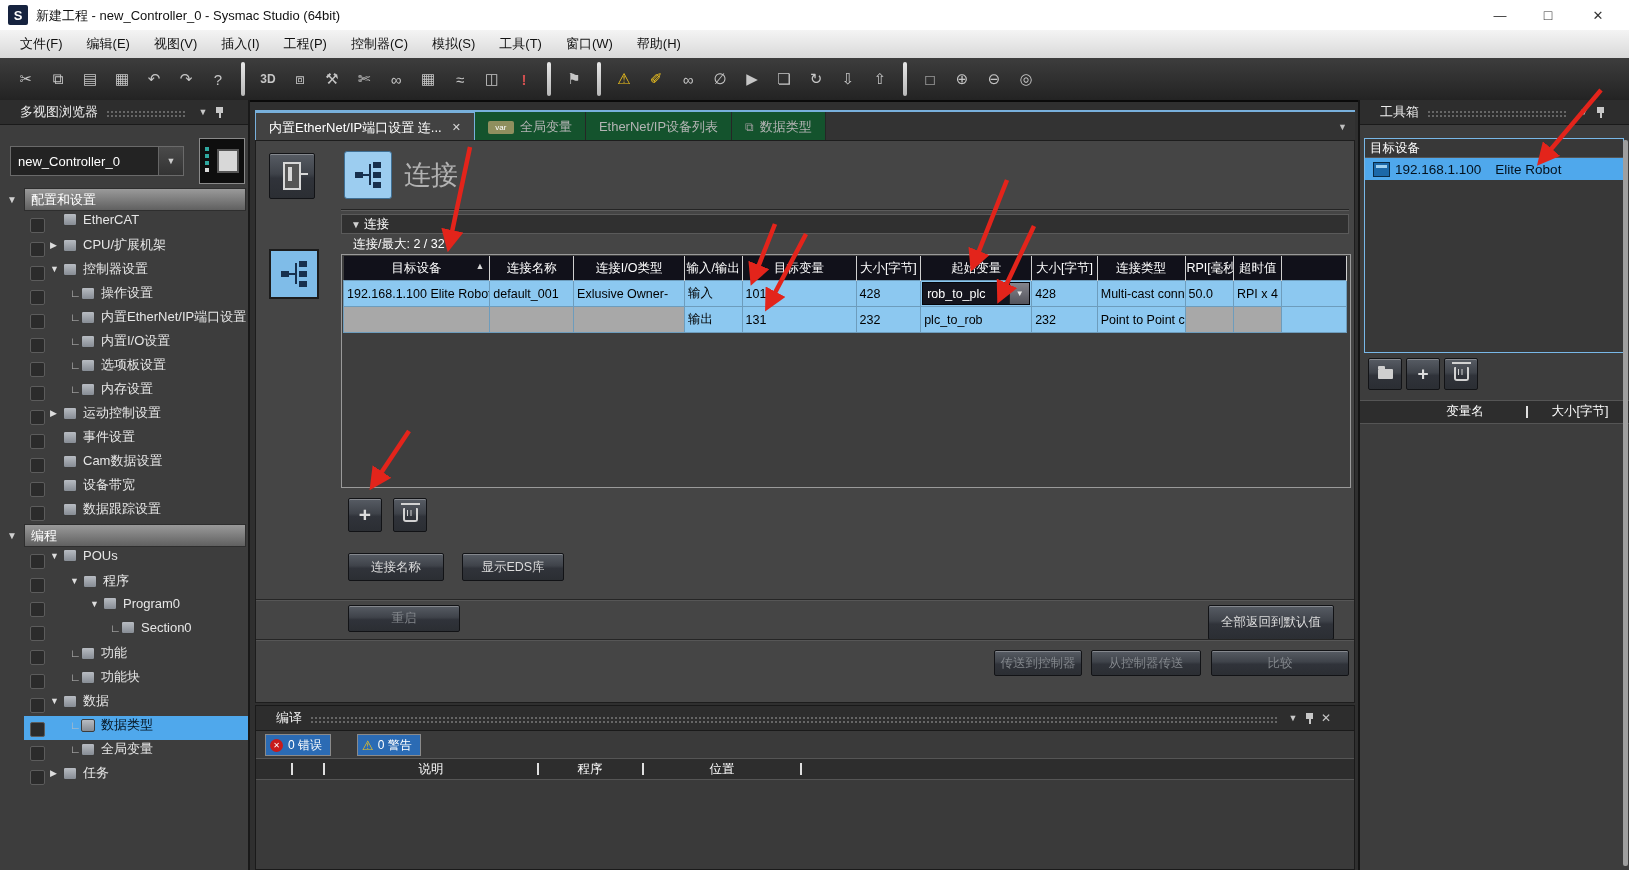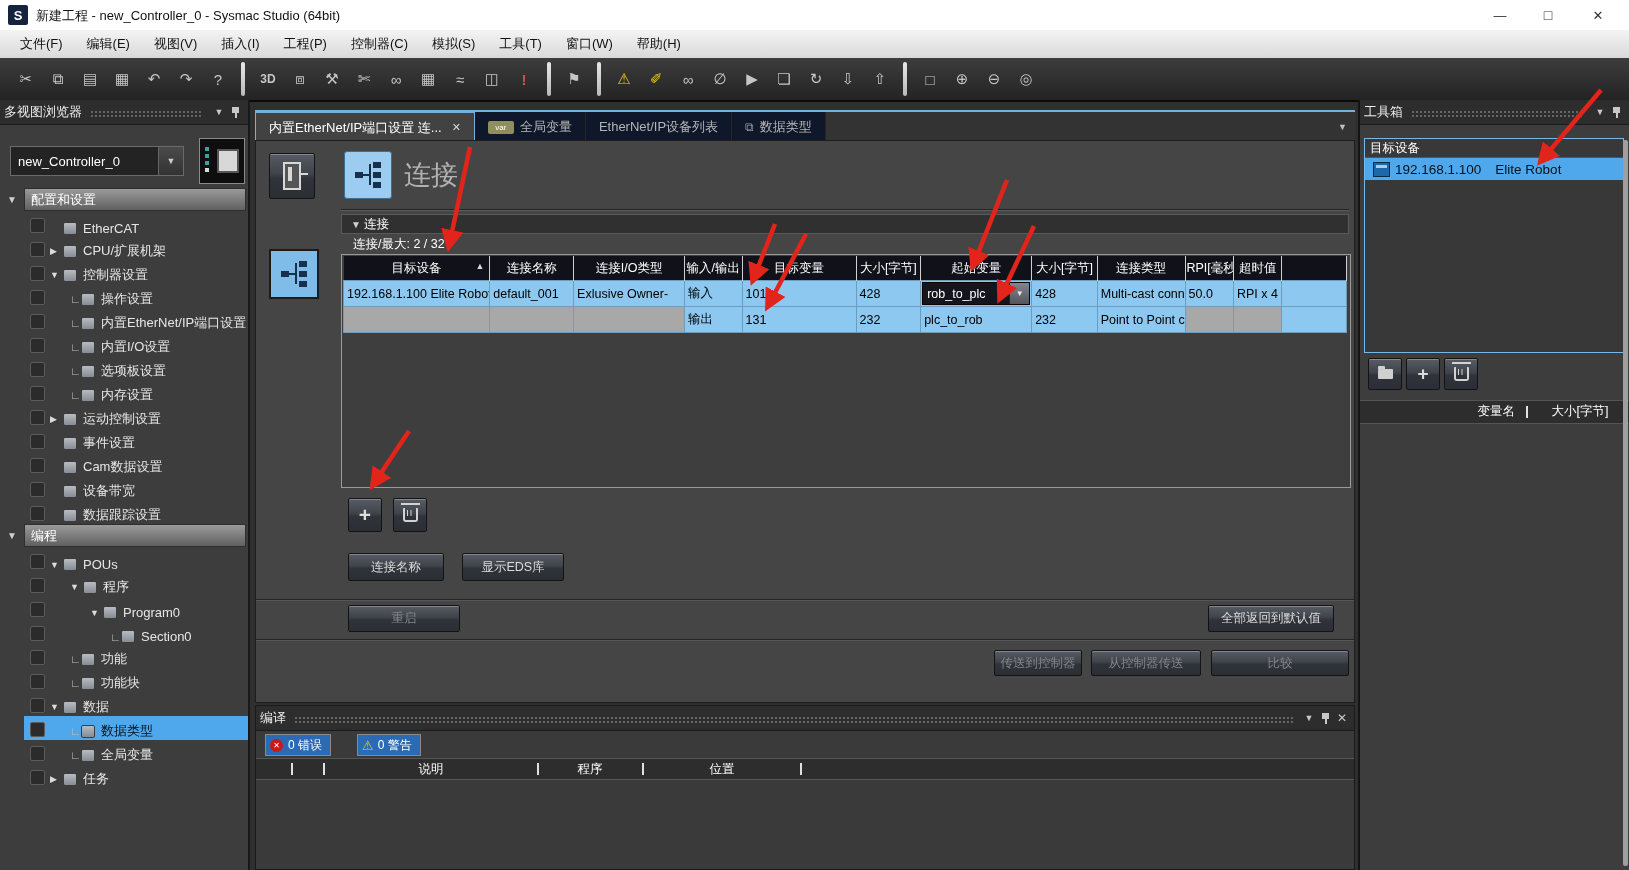--- a/index.html
+++ b/index.html
@@ -20,21 +20,21 @@
   .toolbar{position:absolute;left:0;top:58px;width:1629px;height:42px;
            background:linear-gradient(#3d3d3d,#232323);border-bottom:2px solid #0a0a0a;
            display:flex;align-items:center;padding-left:10px;}
   .tbtn{width:30px;height:30px;margin:0 1px;display:flex;align-items:center;justify-content:center;
         color:#c6c6c6;font-size:15px;border-radius:2px;}
   .tsep{width:4px;height:34px;background:linear-gradient(#e8e8e8,#b8b8b8);margin:0 7px;border-radius:2px;}
   .warn-c{color:#f2c41d;}
   .err-c{color:#d05050;font-weight:bold;}
   
   .ptitle{position:absolute;left:0;top:0;right:0;height:24px;background:#2d2d2d;color:#ececec;
-          font-size:13px;display:flex;align-items:center;padding:0 4px;border-bottom:1px solid #1a1a1a;}
+          font-size:13px;display:flex;align-items:center;padding:0 20px;border-bottom:1px solid #1a1a1a;}
   .dots{flex:1;height:9px;margin:4px 8px 0 8px;
         background-image:radial-gradient(circle,#666 1px,transparent 1.2px);background-size:4px 4px;}
   .picon{width:16px;color:#c8c8c8;font-size:9px;text-align:center;}
   .pin{width:7px;height:11px;position:relative;margin:0 5px;}
   .pin::before{content:"";position:absolute;left:0;top:0;width:7px;height:6px;background:#c8c8c8;}
   .pin::after{content:"";position:absolute;left:3px;top:6px;width:1.5px;height:5px;background:#c8c8c8;}
   
   .explorer{position:absolute;left:0;top:100px;width:248px;height:770px;background:#3d3d3d;border-right:2px solid #191919;}
   .ctrl-dd{position:absolute;left:10px;top:46px;width:172px;height:28px;background:#232323;border:1px solid #6a6a6a;
            display:flex;align-items:center;color:#fff;font-size:13px;}
@@ -43,32 +43,32 @@
          color:#ccc;font-size:9px;display:flex;align-items:center;justify-content:center;}
   .cpuimg{position:absolute;left:199px;top:38px;width:44px;height:44px;background:#0e0e0e;border:1px solid#8a8a8a;}
   .cpuimg::before{content:"";position:absolute;right:5px;top:10px;width:18px;height:20px;background:#d8d8d8;border:2px solid #555;}
   .cpuimg::after{content:"";position:absolute;left:5px;top:8px;width:4px;height:4px;background:#2fa8a0;
                  box-shadow:0 7px 0 #2fa8a0,0 14px 0 #2fa8a0,0 21px 0 #d8d8d8;}
   .tree{position:absolute;left:0;top:88px;right:0;}
   .sect{height:23px;display:flex;align-items:center;margin-bottom:1px;}
   .sarr{width:24px;text-align:center;color:#d0d0d0;font-size:10px;}
   .sbar{flex:1;height:21px;background:linear-gradient(#9a9a9a,#606060);border:1px solid #2e2e2e;color:#fff;
         font-size:13px;display:flex;align-items:center;padding-left:6px;margin-right:2px;}
-  .titem{height:24px;display:flex;align-items:flex-end;color:#e6e6e6;font-size:13px;position:relative;}
+  .titem{height:24px;display:flex;align-items:flex-start;color:#e6e6e6;font-size:13px;position:relative;}
   .chk{position:absolute;left:30px;top:6px;width:13px;height:13px;background:#2b2b2b;border:1px solid #5c5c5c;border-radius:2px;}
   .ind{display:flex;align-items:center;}
   .lv1 .ind{margin-left:50px;} .lv2 .ind{margin-left:70px;} .lv3 .ind{margin-left:90px;} .lv4 .ind{margin-left:110px;}
   .arr2{width:13px;font-size:9px;color:#ddd;}
   .pfx{width:11px;color:#c0c0c0;font-size:11px;}
   .ticon{width:12px;height:11px;background:linear-gradient(#b8bcc2,#868c94);border:1px solid #3c3c3c;border-radius:2px;margin-right:6px;flex:none;}
   .titem.sel{background:linear-gradient(to right,transparent 24px,#4fa8ec 24px);color:#04121e;}
   
   .tabs{position:absolute;left:255px;top:110px;width:1100px;height:30px;background:#333;
         border-top:2px solid #78b0dc;display:flex;align-items:stretch;}
-  .tab{display:flex;align-items:center;padding:0 13px;font-size:13px;color:#b4b4b4;background:#0f172a;
+  .tab{display:flex;align-items:center;padding:0 13px;font-size:13px;color:#b4b4b4;background:#14532d;
        border-right:1px solid #262626;}
   .tab.active{background:#424242;color:#fff;border:1px solid #78b0dc;border-bottom:none;}
   .tclose{margin-left:10px;color:#d8d8d8;font-size:11px;}
   .varb{min-width:22px;height:13px;background:#8f8f5e;color:#fff;font-size:8px;display:flex;align-items:center;
         justify-content:center;border-radius:2px;margin-right:6px;padding:0 2px;}
   .tabico{color:#9a9a9a;font-size:12px;margin-right:6px;}
   .taboverflow{margin-left:auto;color:#c0c0c0;font-size:9px;display:flex;align-items:center;padding-right:8px;}
   
   .editor{position:absolute;left:255px;top:140px;width:1100px;height:563px;background:#454545;border:1px solid #1d1d1d;box-sizing:border-box;}
   .btn3d{background:linear-gradient(#575c64 0%,#3f434a 45%,#30333a 55%,#2b2e33 100%);
@@ -108,21 +108,21 @@
                display:flex;align-items:center;justify-content:center;border-left:1px solid #222;}
   .addbtn{position:absolute;left:92px;top:357px;width:34px;height:34px;font-size:21px;font-weight:bold;}
   .delbtn{position:absolute;left:137px;top:357px;width:34px;height:34px;}
   .trash{position:relative;width:11px;height:12px;border:2px solid #d2d2d2;border-top:none;border-radius:1px 1px 3px 3px;}
   .trash::before{content:"";position:absolute;left:-4px;right:-4px;top:-5px;height:2px;background:#d2d2d2;}
   .trash::after{content:"";position:absolute;left:2px;top:2px;width:1.5px;height:6px;background:#d2d2d2;box-shadow:3.5px 0 0 #d2d2d2;}
   .bwbtn{position:absolute;left:92px;top:412px;width:96px;height:28px;}
   .edsbtn{position:absolute;left:206px;top:412px;width:102px;height:28px;}
   .eline{position:absolute;left:0;width:1098px;height:1px;background:#252525;box-shadow:0 1px 0 #565656;}
   .restartbtn{position:absolute;left:92px;top:464px;width:112px;height:27px;}
-  .resetbtn{position:absolute;left:952px;top:464px;width:126px;height:27px;}
+  .resetbtn{position:absolute;left:952px;top:464px;width:126px;height:35px;}
   .sendbtn{position:absolute;top:509px;height:26px;}
   
   .build{position:absolute;left:255px;top:705px;width:1100px;height:165px;background:#3a3a3a;border:1px solid #1a1a1a;box-sizing:border-box;}
   .badge{position:absolute;top:28px;height:20px;background:#2b6bb4;border:1px solid #8a8a8a;display:flex;
          align-items:center;color:#fff;font-size:12px;padding:0 8px 0 4px;}
   .errdot{width:13px;height:13px;background:#c81a1a;border-radius:50%;color:#fff;font-size:8px;display:flex;
           align-items:center;justify-content:center;margin-right:5px;}
   .warnico{color:#f2c41d;font-size:13px;margin-right:4px;}
   .bheader{position:absolute;left:0;top:52px;width:1098px;height:20px;background:#2d2d2d;
            border-top:1px solid #555;border-bottom:1px solid #555;}
@@ -595,21 +595,21 @@
       </div>
     </div>
     <div class="tbbtn btn3d" style="left:8px;">
         <span class="folder"></span>
       </div>
     <div class="tbbtn btn3d" style="left:46px;font-size:19px;font-weight:bold;">+</div>
     <div class="tbbtn btn3d" style="left:84px;">
         <span class="trash"></span>
       </div>
     <div class="vheader">
-      <span class="bcol" style="left:55px;width:100px;text-align:right;">变量名</span>
+      <span class="bcol" style="left:55px;width:100px;">变量名</span>
       <span class="bpipe" style="left:166px;top:5px;"></span>
       <span class="bcol" style="left:176px;width:88px;">大小[字节]</span>
     </div>
     <div class="scrollbar"></div>
   </div>
 
   <svg class="arrows" width="1629" height="870" viewBox="0 0 1629 870">
     <defs>
       <marker id="ah" markerWidth="5" markerHeight="5" refX="3.6" refY="2.5" orient="auto">
         <path d="M0,0 L5,2.5 L0,5 z" fill="#E3241B"></path>

